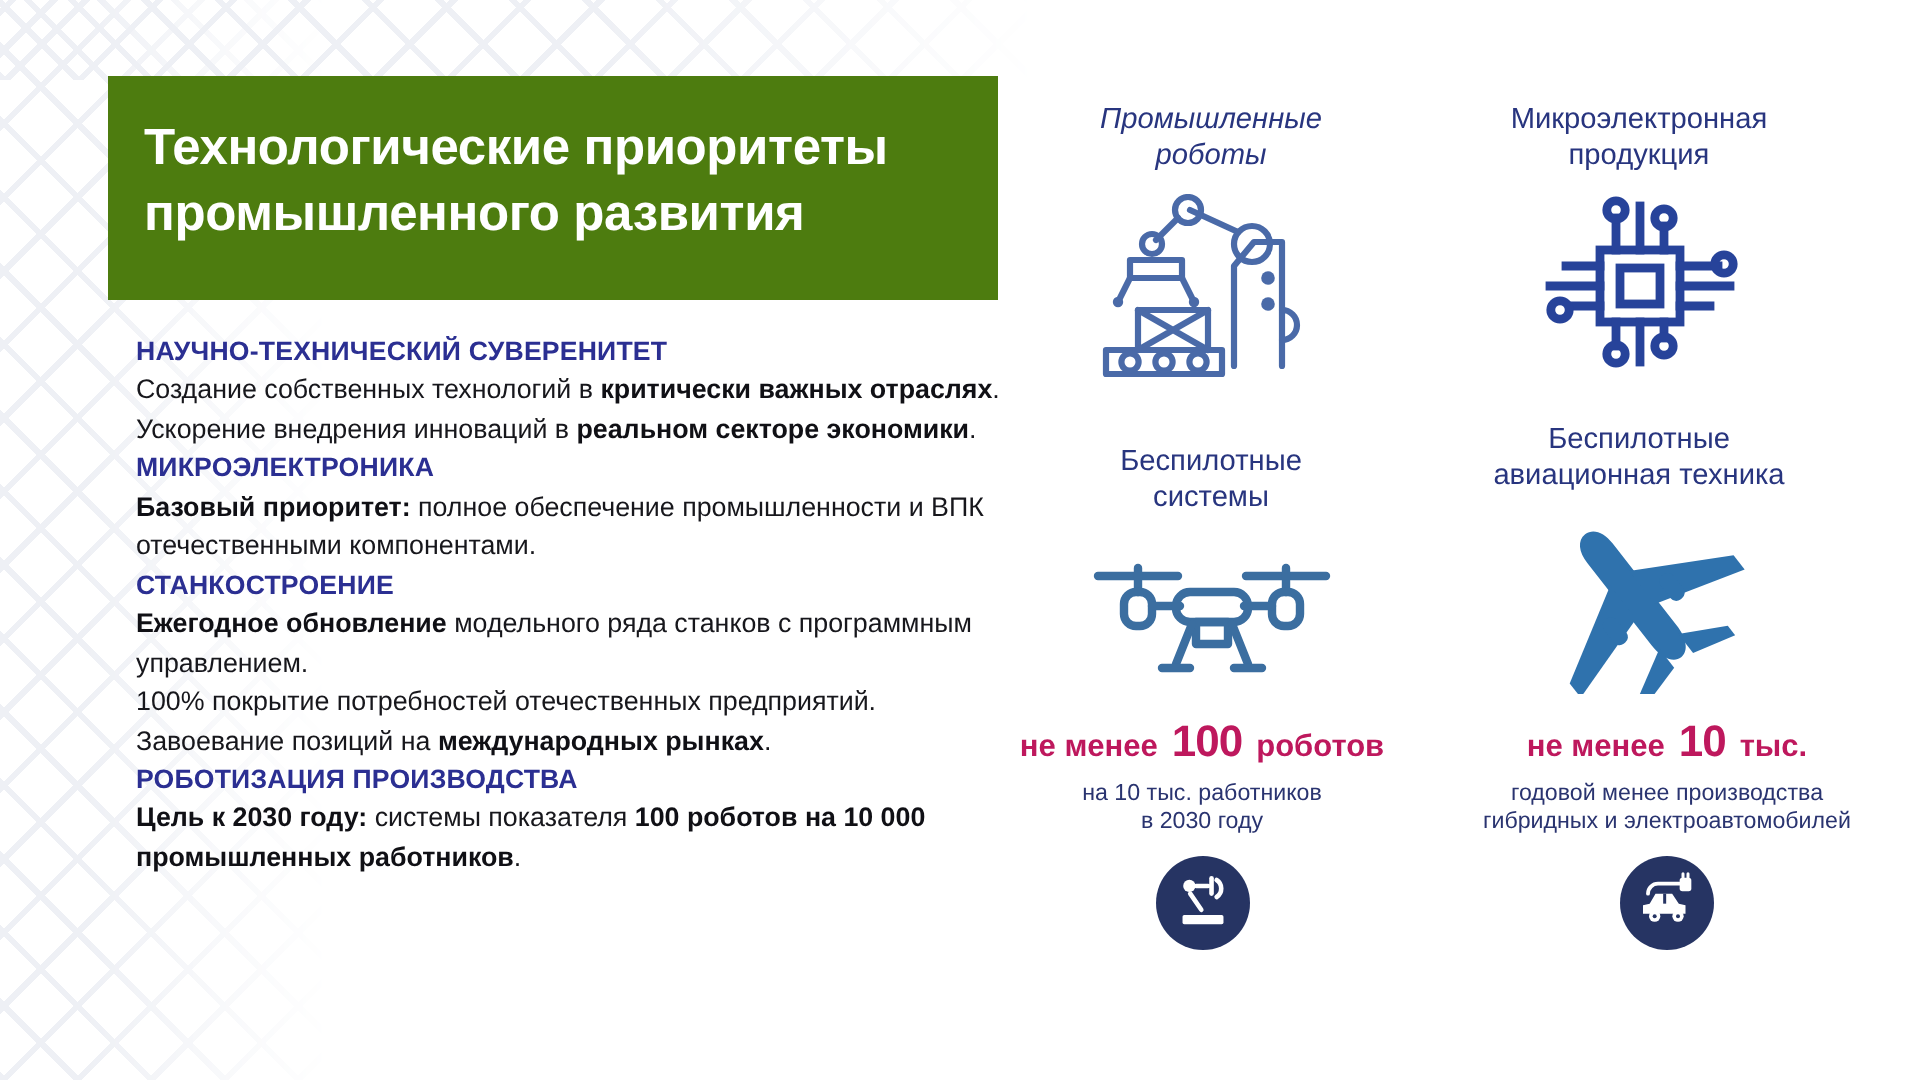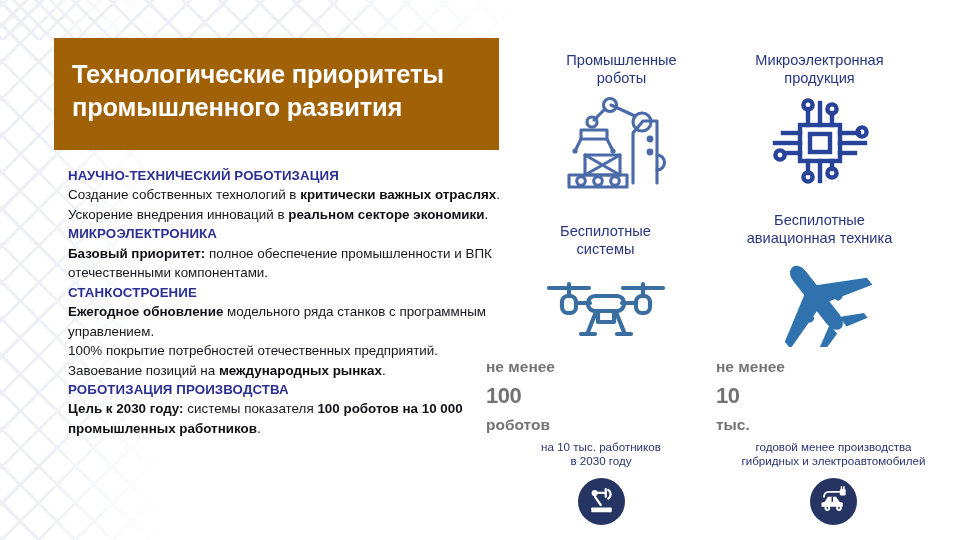--- a/index.html
+++ b/index.html
@@ -29,21 +29,21 @@
     -webkit-mask-image:linear-gradient(to right,#000 0,#000 300px,rgba(0,0,0,0) 520px);
             mask-image:linear-gradient(to right,#000 0,#000 300px,rgba(0,0,0,0) 520px);
     z-index:0;
   }
 
   .layer{position:absolute;z-index:2;}
 
   
   #title-banner{
     left:54px;top:38px;width:445px;height:112px;
-    background:#a16207;
+    background:#4d7c0f;
     display:flex;align-items:center;
     box-sizing:border-box;padding:0 14px 6px 18px;
   }
   #title-banner h1{
     margin:0;color:#ffffff;font-size:25.5px;font-weight:bold;
     line-height:1.30;letter-spacing:-.2px;
   }
 
   
   #left-column{
@@ -58,33 +58,33 @@
   .para b{color:#101015;font-weight:bold;}
 
   
   .icon-card{position:absolute;z-index:2;text-align:center;}
   .icon-caption{
     color:#28357f;font-size:14.6px;line-height:1.20;font-weight:normal;
     white-space:pre-line;
   }
   .icon-art{display:flex;align-items:center;justify-content:center;}
 
-  #card-robots{left:524px;top:52px;width:195px;}
+  #card-robots{left:508px;top:52px;width:195px;font-style:italic;}
   #card-micro{left:712px;top:52px;width:215px;}
   #card-drone{left:508px;top:223px;width:195px;}
   #card-avia{left:712px;top:212px;width:215px;}
 
   
   .stat{position:absolute;z-index:2;text-align:center;}
   #stat-robots{left:486px;top:358px;width:230px;}
   #stat-cars{left:716px;top:358px;width:235px;}
 
   .stat-head{
-    color:#737373;font-weight:bold;white-space:nowrap;
-    display:flex;align-items:baseline;justify-content:center;gap:7px;flex-direction:column;
+    color:#be185d;font-weight:bold;white-space:nowrap;
+    display:flex;align-items:baseline;justify-content:center;gap:7px;
   }
   .stat-head .small{font-size:15.5px;}
   .stat-head .big{font-size:22px;letter-spacing:-.5px;}
   .stat-sub{
     margin-top:6px;color:#2a3470;font-size:11.6px;line-height:1.24;
     white-space:pre-line;
   }
   .stat-badge{
     margin:9px auto 0;width:47px;height:47px;border-radius:50%;
     background:#263463;display:flex;align-items:center;justify-content:center;
@@ -94,21 +94,21 @@
 <body>
 
 <div id="bg-pattern"></div>
 <div id="bg-pattern-top"></div>
 
 <div class="layer" id="title-banner">
   <h1>Технологические приоритеты промышленного развития</h1>
 </div>
 
 <div class="layer" id="left-column">
-    <div class="sec-head">НАУЧНО-ТЕХНИЧЕСКИЙ РОБОТИЗАЦИЯ</div>
+    <div class="sec-head">НАУЧНО-ТЕХНИЧЕСКИЙ СУВЕРЕНИТЕТ</div>
     <p class="para"><span>Создание собственных технологий в </span><b>критически важных отраслях</b><span>.</span></p>
     <p class="para"><span>Ускорение внедрения инноваций в </span><b>реальном секторе экономики</b><span>.</span></p>
     <div class="sec-head">МИКРОЭЛЕКТРОНИКА</div>
     <p class="para"><b>Базовый приоритет:</b><span> полное обеспечение промышленности и ВПК отечественными компонентами.</span></p>
     <div class="sec-head">СТАНКОСТРОЕНИЕ</div>
     <p class="para"><b>Ежегодное обновление</b><span> модельного ряда станков с программным управлением.</span></p>
     <p class="para"><span>100% покрытие потребностей отечественных предприятий.</span></p>
     <p class="para"><span>Завоевание позиций на </span><b>международных рынках</b><span>.</span></p>
     <div class="sec-head">РОБОТИЗАЦИЯ ПРОИЗВОДСТВА</div>
     <p class="para"><b>Цель к 2030 году:</b><span> системы показателя </span><b>100 роботов на 10 000 промышленных работников</b><span>.</span></p>

